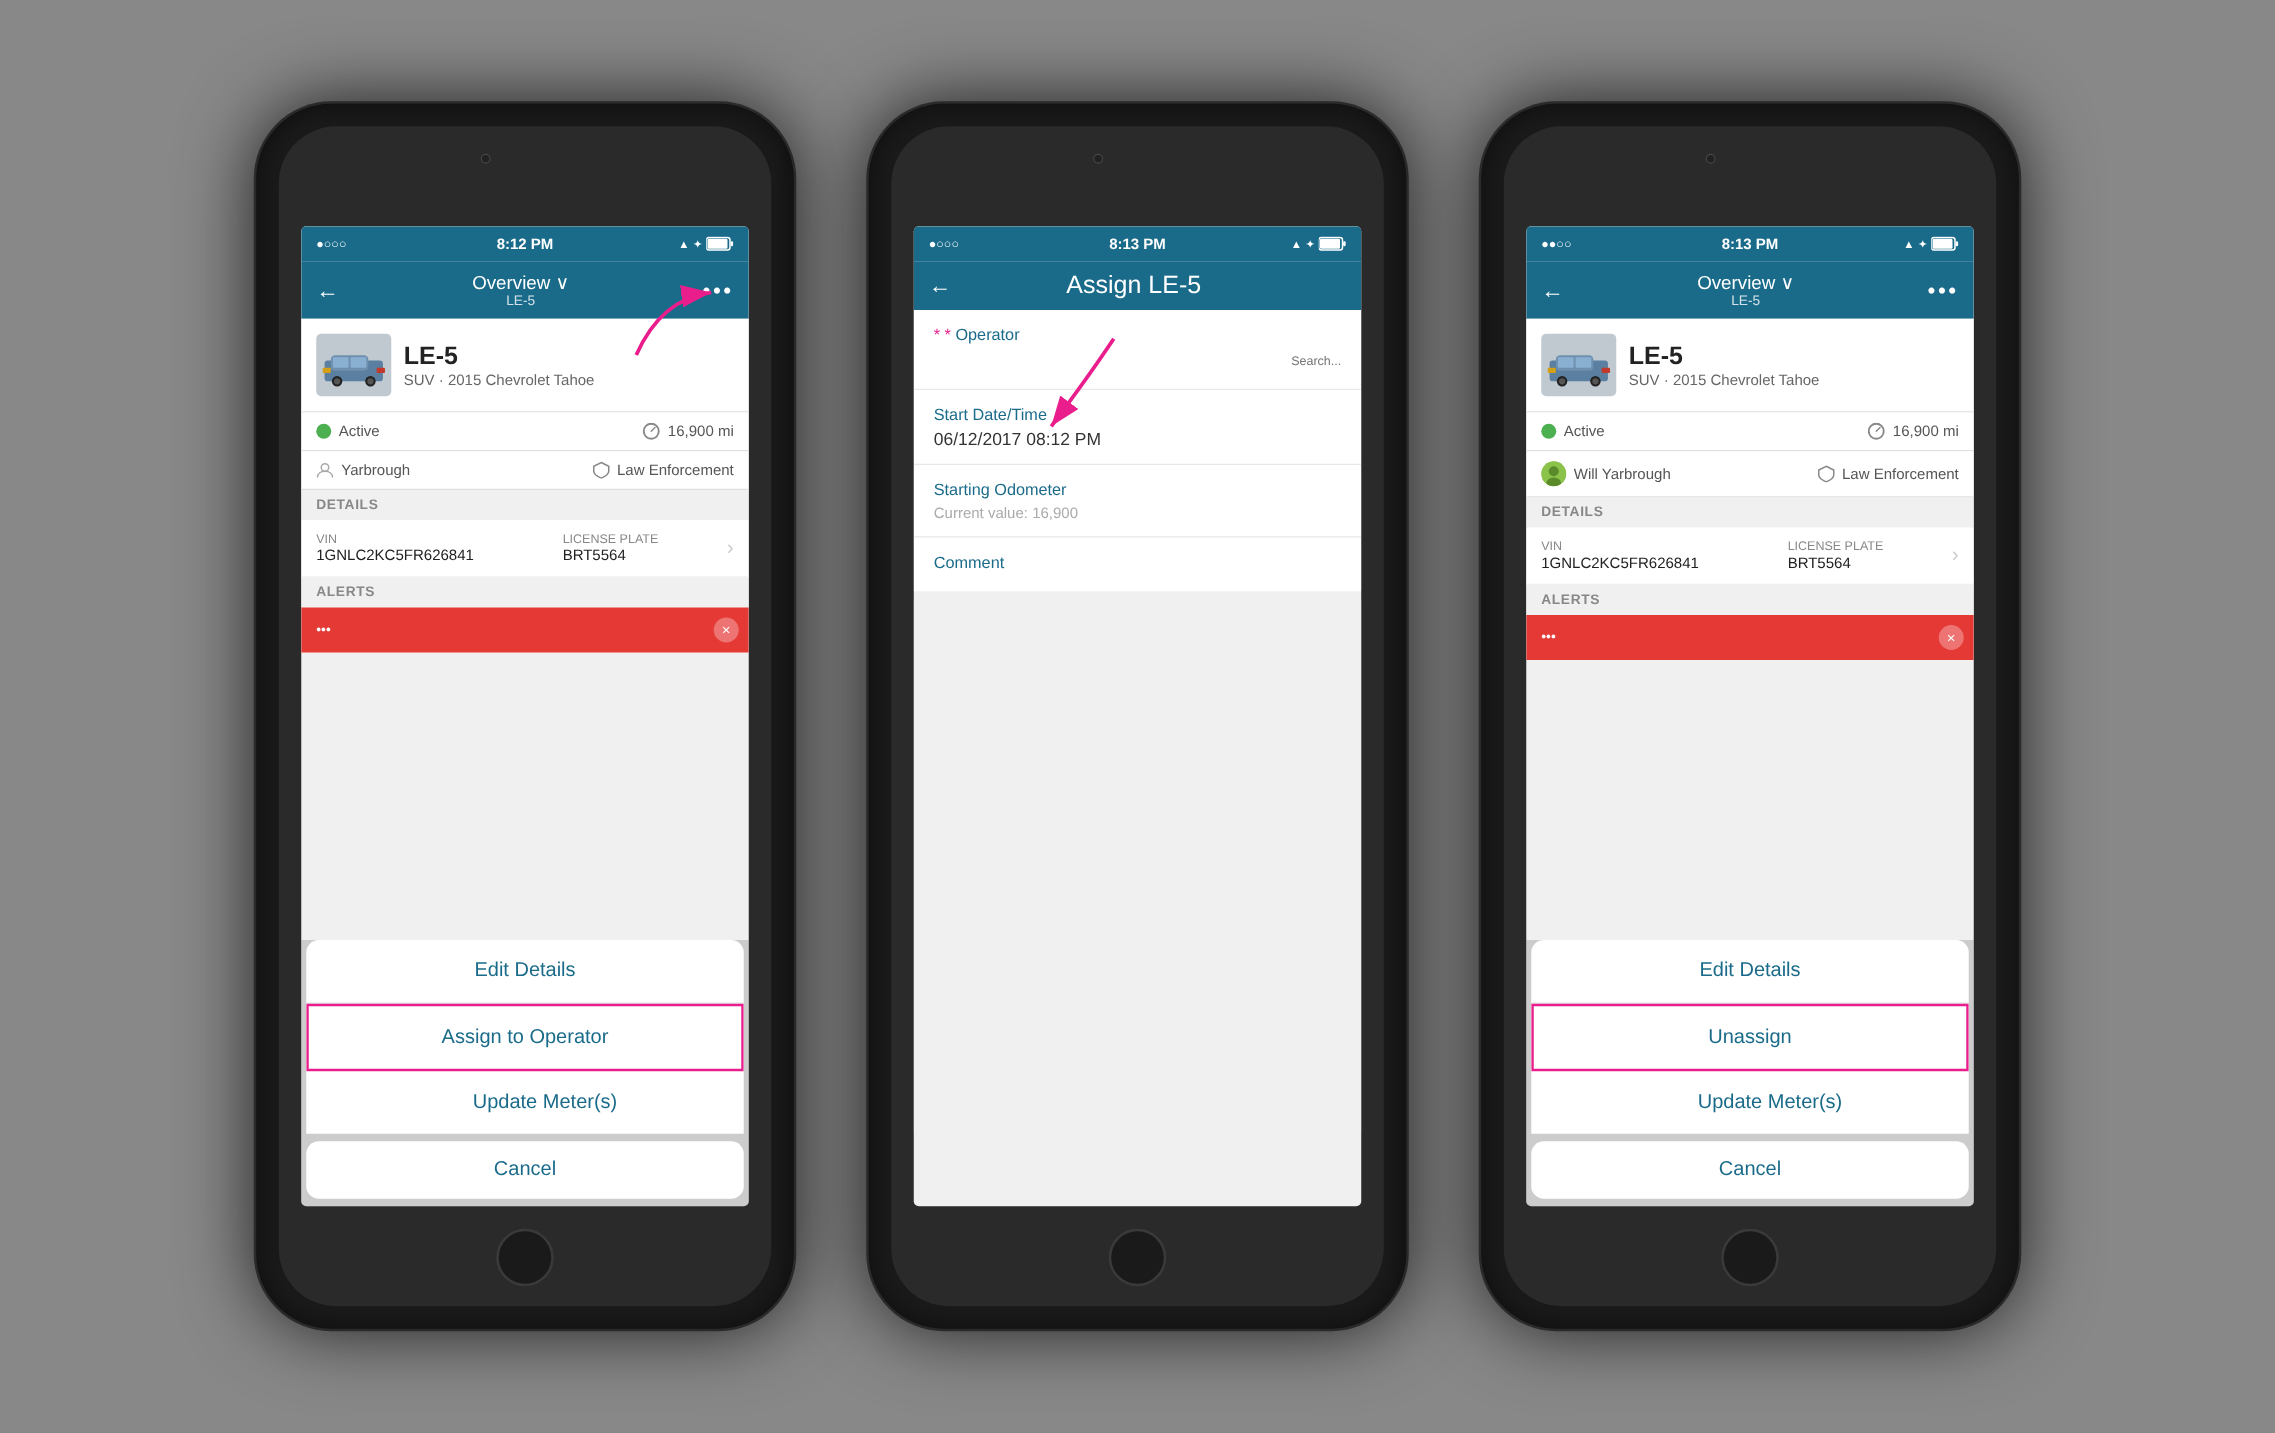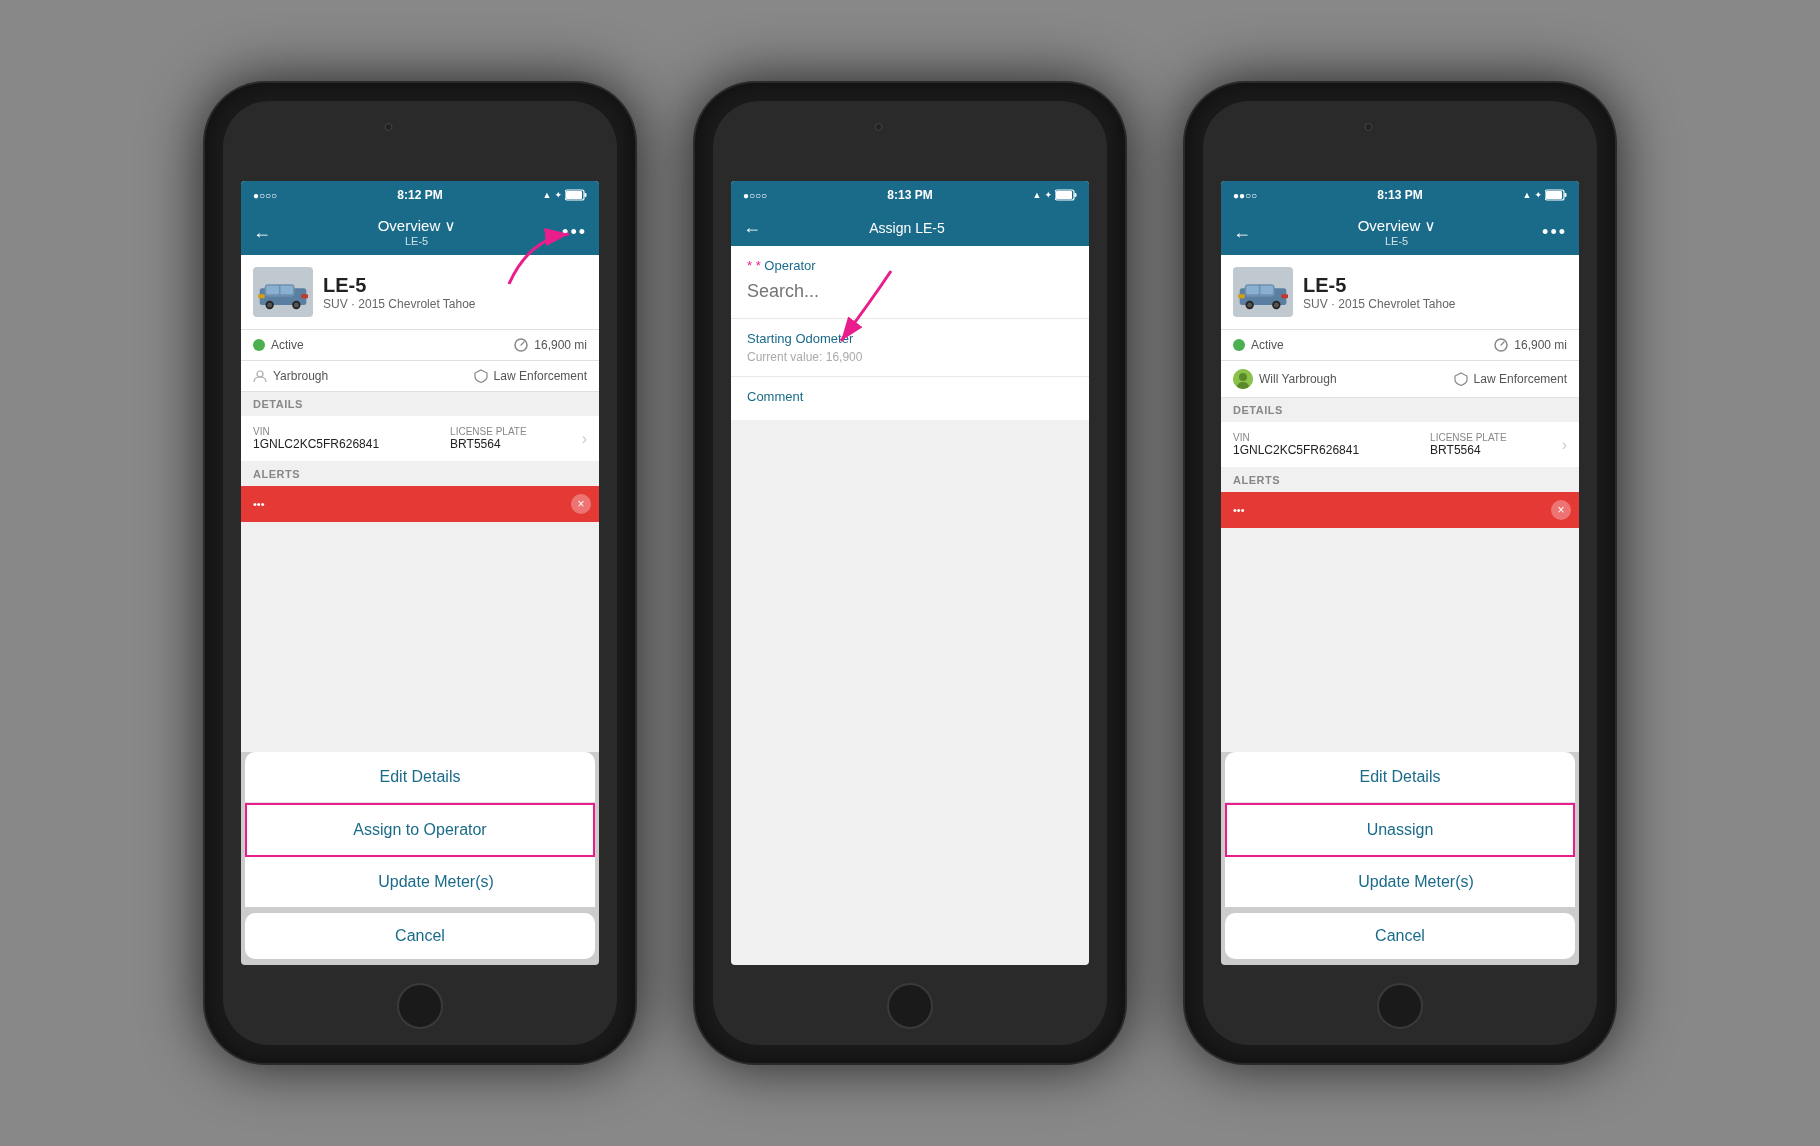--- a/index.html
+++ b/index.html
@@ -457,34 +457,38 @@
               <rect x="0" y="1" width="19" height="10" rx="2" fill="none" stroke="white" stroke-width="1.2"></rect>
               <rect x="1" y="2" width="16" height="8" rx="1" fill="white"></rect>
               <rect x="19.5" y="4" width="2" height="4" rx="1" fill="white"></rect>
             </svg>
           </div>
         </div>
 
         <div class="nav-header">
           <span class="nav-back">←</span>
           <div class="nav-title">
-            <div class="nav-title-main" style="font-size:14px;">Assign LE-5</div>
+            <div class="nav-title-main" style="font-size:20px;">Assign LE-5</div>
           </div>
           <span style="width:24px;"></span>
         </div>
 
         <div style="background:white;flex:1;">
 
           <div class="form-field">
             <div class="form-label required">
               <span style="color:#e91e8c;">* </span><span>Operator</span>
             </div>
-            <input type="text" class="form-input" style="color: rgb(170, 170, 170); font-size: 18px; border: none; outline: none; width: 100%; padding: 4px 0px;" placeholder="Search...">
-          </div>
-
+            <input type="text" class="form-input" style="color: rgb(170, 170, 170); font-size: 10px; border: none; outline: none; width: 100%; padding: 4px 0px; text-align: right;" placeholder="Search...">
+          </div>
+
+          <div class="form-field">
+            <div class="form-label">Start Date/Time</div>
+            <div class="form-value">06/12/2017 08:12 PM</div>
+          </div>
 
           <div class="form-field">
             <div class="form-label">Starting Odometer</div>
             <div class="form-hint" style="margin-top:4px;">Current value: 16,900</div>
           </div>
 
           <div class="form-field" style="border-bottom:none;">
             <div class="form-label">Comment</div>
           </div>
         </div>

